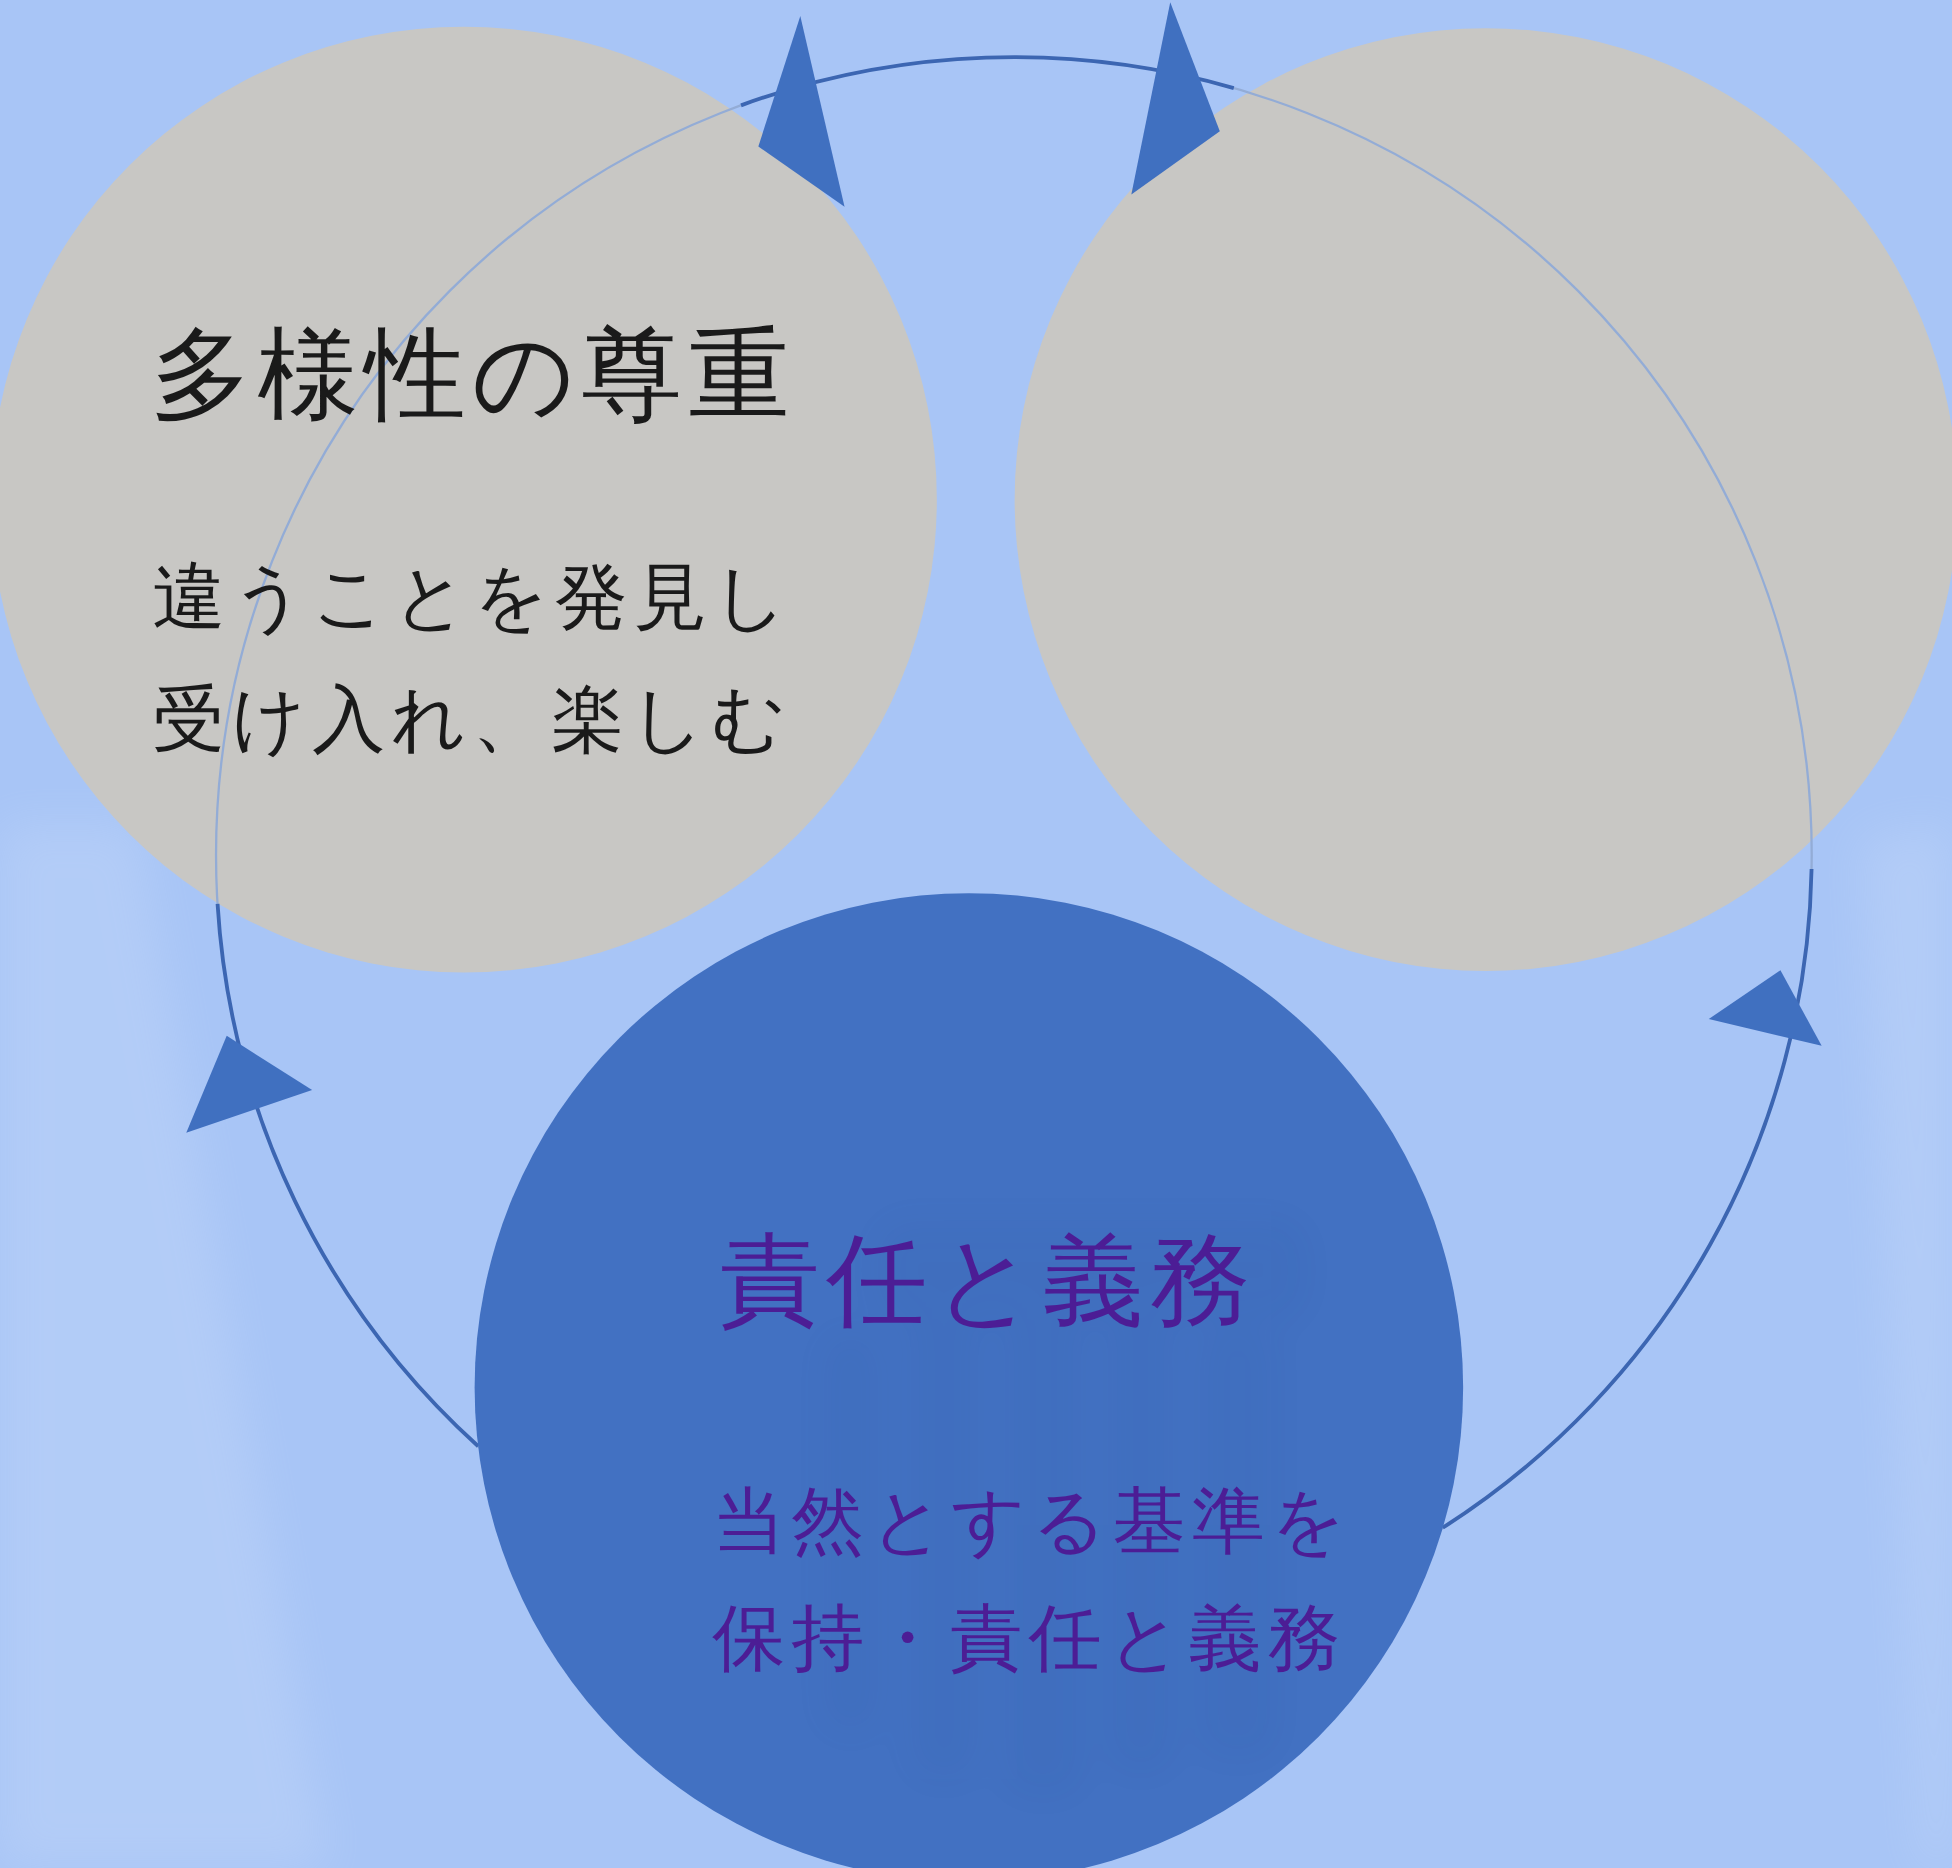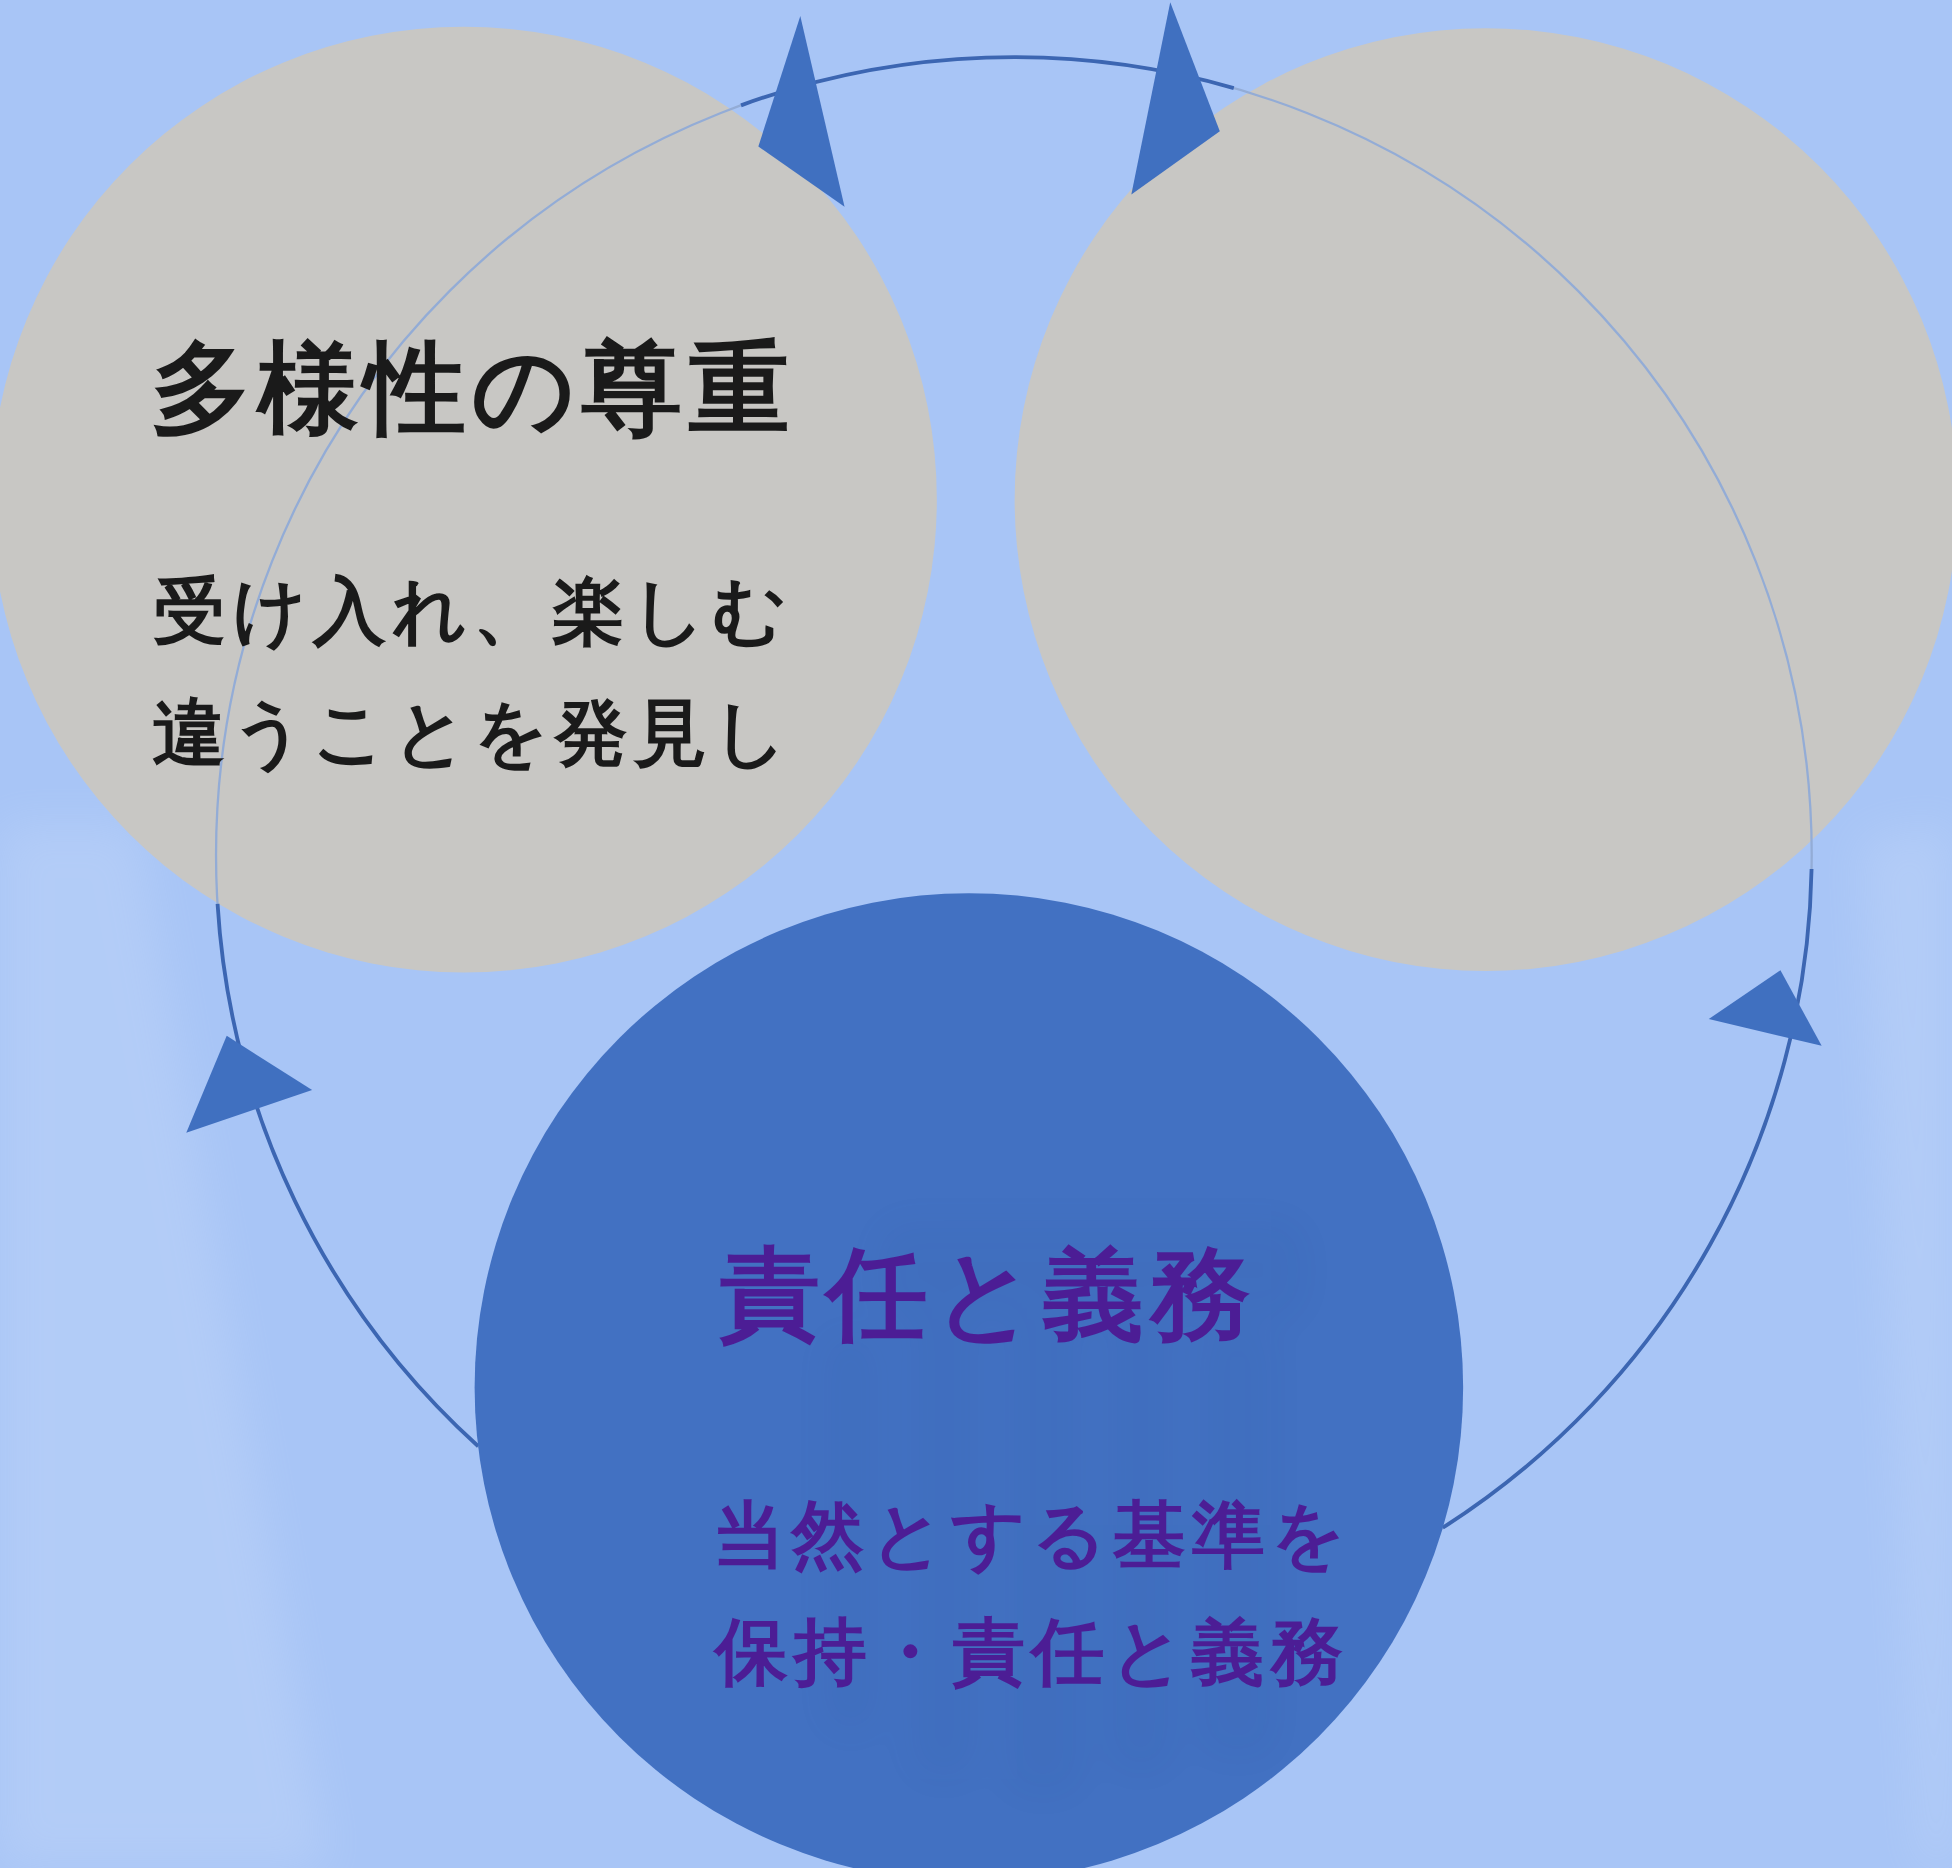--- a/index.html
+++ b/index.html
@@ -7,24 +7,22 @@
     position: relative;
     width: 1953px;
     height: 1868px;
     overflow: hidden;
     font-family: "Liberation Sans", sans-serif;
   }
   .stage svg { position: absolute; left: 0; top: 0; display: block; }
   .label {
     position: absolute;
     transform: translateX(-50%);
-    text-align: center;
     white-space: nowrap;
-    font-weight: 700;
-    margin-top: 14px;
+    font-weight: 400;
   }
   .title { font-size: 101px; line-height: 1.05; letter-spacing: 6.1px; }
   .body  { font-size: 73px;  letter-spacing: 6.1px; }
   .lh160 { line-height: 122px; }
   .lh154 { line-height: 117px; }
   .dark-text  { color: #1a1a1a; }
   .light-text { color: #4c1d95; }
 </style>
 </head>
 <body>
@@ -76,22 +74,22 @@
       <rect x="1080" y="1750" width="70" height="520" rx="30"></rect>
       <rect x="1195" y="1690" width="85" height="640" rx="30"></rect>
       <rect x="1320" y="1700" width="95" height="650" rx="30"></rect>
       <rect x="1455" y="1720" width="80" height="600" rx="30"></rect>
       <rect x="1575" y="1740" width="95" height="560" rx="30"></rect>
     </g>
   </svg>
 
   <div class="label title dark-text" style="left:473px; top:321px;">多様性の尊重</div>
   <div class="label body lh160 dark-text" style="left:473px; top:536px;">
+    <div>違うことを発見し</div>
     <div>受け入れ、楽しむ</div>
-    <div>違うことを発見し</div>
   </div>
 
 
   <div class="label title light-text" style="left:988px; top:1227px;">責任と義務</div>
   <div class="label body lh154 light-text" style="left:1032px; top:1462px;">
     <div>当然とする基準を</div>
     <div>保持・責任と義務</div>
   </div>
 
 </div>

